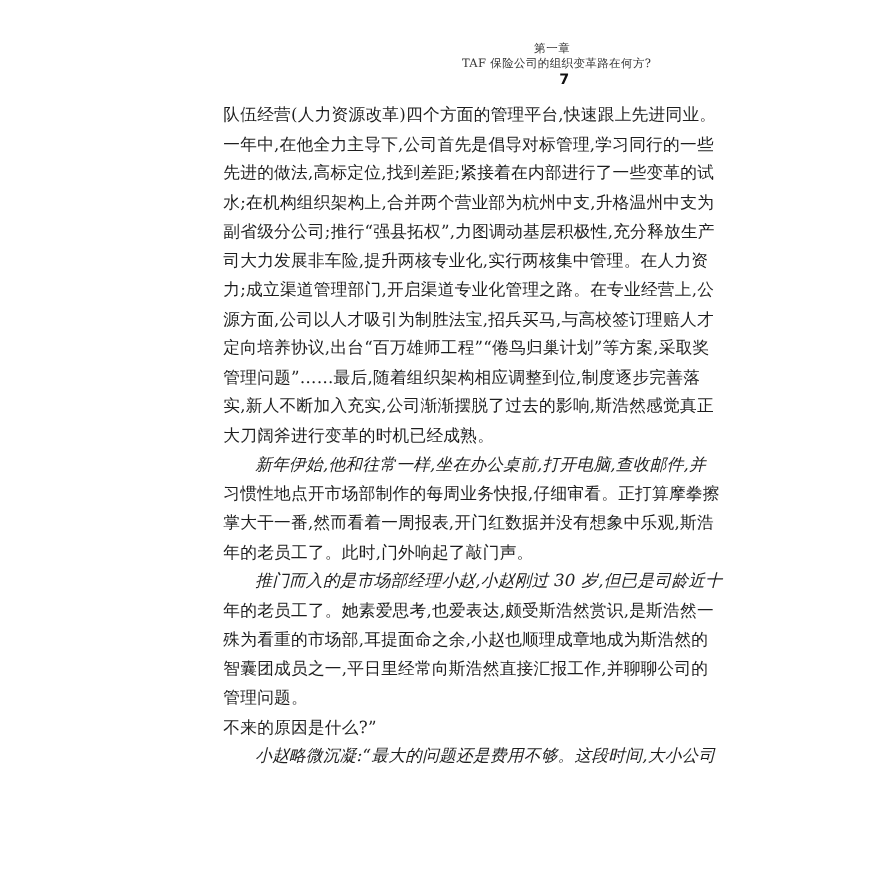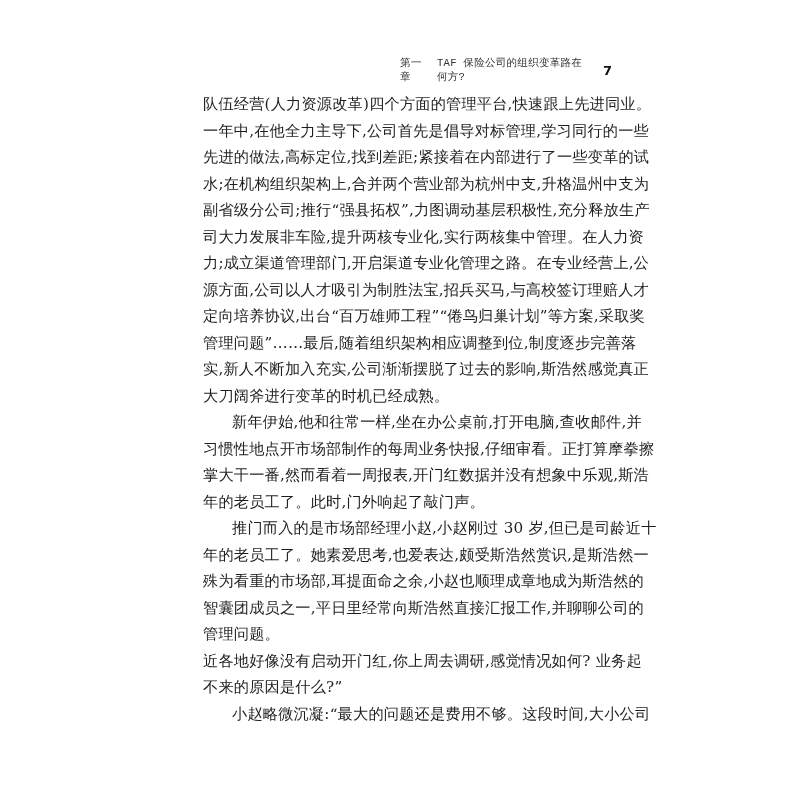--- a/index.html
+++ b/index.html
@@ -3,33 +3,33 @@
 <meta charset="utf-8">
 <style>
   html, body { margin: 0; padding: 0; }
   body {
     width: 800px; height: 800px; background: #ffffff; position: relative; overflow: hidden;
     font-family: "DejaVu Serif", "Liberation Serif", serif; color: #1e1e1e;
   }
   .header {
     position: absolute; top: 60px; left: 400px; width: 212px; height: 20px;
     display: flex; align-items: center; justify-content: flex-end;
-    font-size: 10.5px; color: #333;
+    font-size: 10.5px; color: #333; flex-direction: column;
   }
   .header .chapter { letter-spacing: 0.5px; margin-right: 8px; }
-  .header .title { letter-spacing: 0.3px; font-family: Liberation Mono, monospace; }
+  .header .title { letter-spacing: 0.3px; }
   .header .pageno { font-family: "DejaVu Sans", "Liberation Sans", sans-serif; font-size: 13px; font-weight: bold; margin-left: 14px; color: #111; }
   .body-text {
     position: absolute; top: 91px; left: 203px; width: 400px;
   }
   .line {
     height: 26.5px; line-height: 26.5px; font-size: 15.2px; white-space: nowrap;
     letter-spacing: 0.2px; overflow: visible;
   }
-  .line.indent { padding-left: 29px; }
+  .line.indent { padding-left: 29px; font-style: italic; }
 </style>
 </head>
 <body>
 
 <div class="header">
   <span class="chapter">第一章</span>
   <span class="title">TAF 保险公司的组织变革路在何方?</span>
   <span class="pageno">7</span>
 </div>
 
@@ -48,16 +48,15 @@
     <div class="line">大刀阔斧进行变革的时机已经成熟。</div>
     <div class="line indent">新年伊始,他和往常一样,坐在办公桌前,打开电脑,查收邮件,并</div>
     <div class="line">习惯性地点开市场部制作的每周业务快报,仔细审看。正打算摩拳擦</div>
     <div class="line">掌大干一番,然而看着一周报表,开门红数据并没有想象中乐观,斯浩</div>
     <div class="line">年的老员工了。此时,门外响起了敲门声。</div>
     <div class="line indent">推门而入的是市场部经理小赵,小赵刚过 30 岁,但已是司龄近十</div>
     <div class="line">年的老员工了。她素爱思考,也爱表达,颇受斯浩然赏识,是斯浩然一</div>
     <div class="line">殊为看重的市场部,耳提面命之余,小赵也顺理成章地成为斯浩然的</div>
     <div class="line">智囊团成员之一,平日里经常向斯浩然直接汇报工作,并聊聊公司的</div>
     <div class="line">管理问题。</div>
-    <div class="line">近各地好像没有启动开门红,你上周去调研,感觉情况如何? 业务起</div>
     <div class="line">不来的原因是什么?”</div>
     <div class="line indent">小赵略微沉凝:“最大的问题还是费用不够。这段时间,大小公司</div>
   </div>
 
 </body></html>

